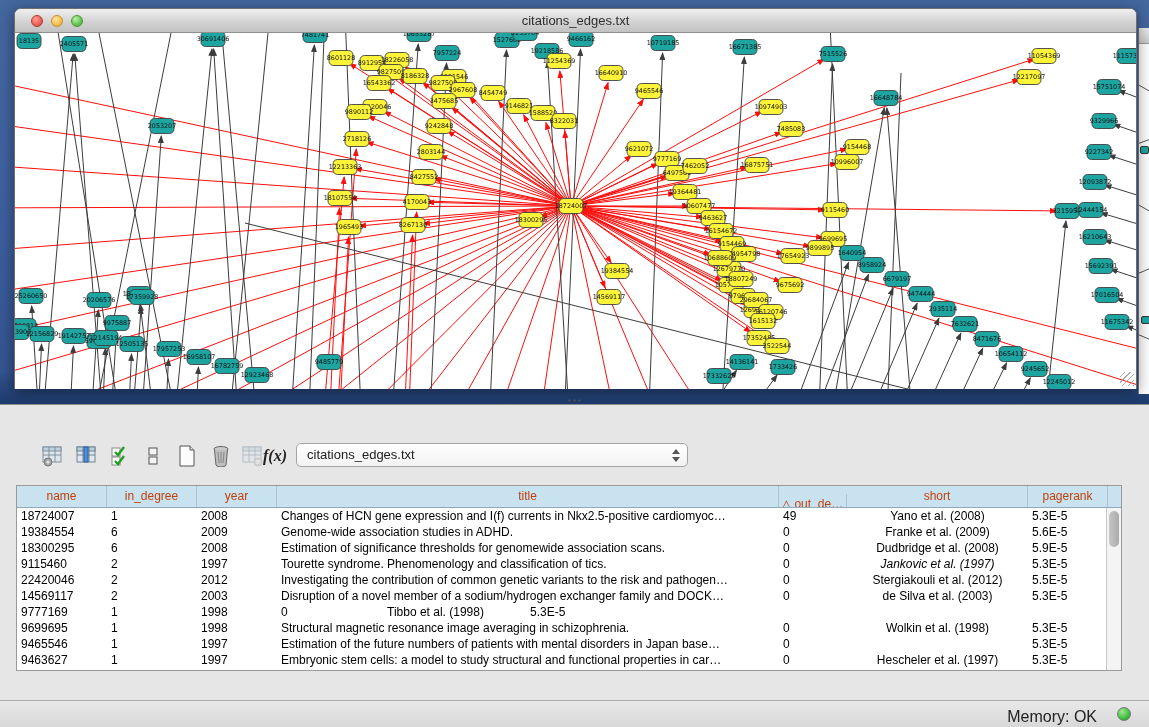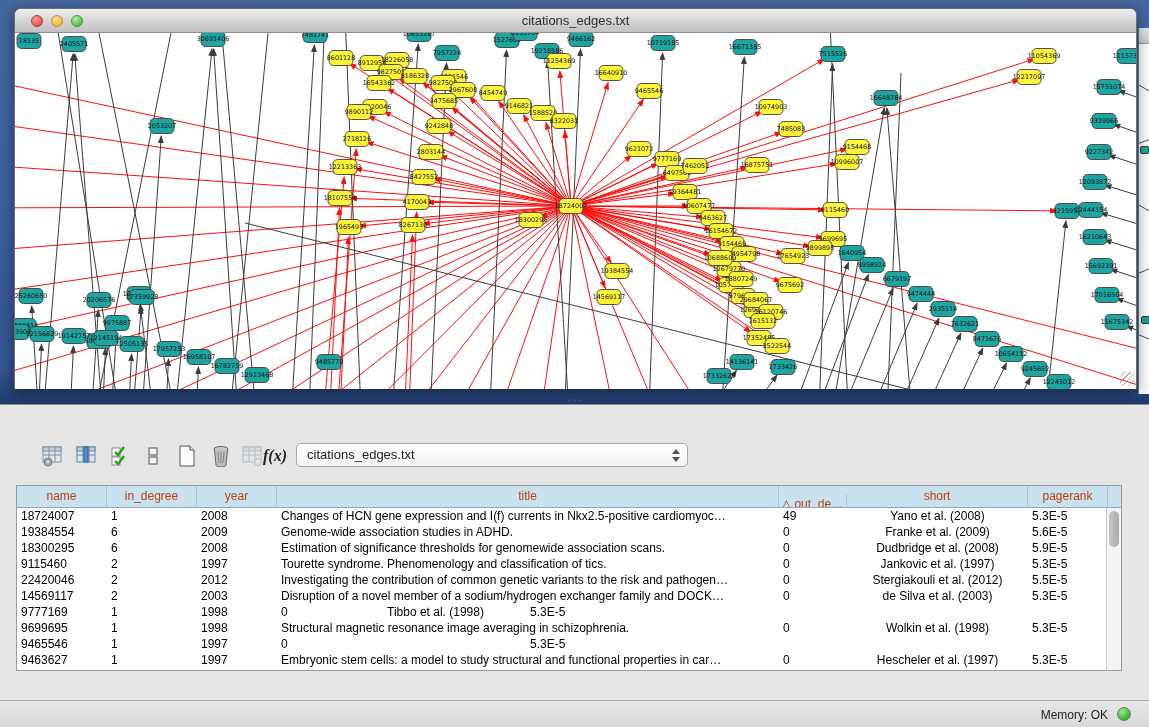--- a/index.html
+++ b/index.html
@@ -82,21 +82,21 @@
   .seg { display:inline-flex; border:1px solid #9a9a9a; border-radius:5px; overflow:hidden;
     background:#f5f5f5; box-shadow:0 1px 0 rgba(255,255,255,.7); }
   .seg button { border:none; background:transparent; font-family:inherit;
     font-size:12.5px; color:#222; padding:3px 16px; border-right:1px solid #b5b5b5; }
   .seg button:last-child { border-right:none; }
   .seg button.active { background:linear-gradient(#7b7b7b,#6a6a6a); color:#f4f4f4; }
 
   
   .status-bar { position:absolute; left:0; top:700px; width:1149px; height:27px;
     background:linear-gradient(#e8e8e8,#d8d8d8); border-top:1px solid #ababab; }
-  .mem { position:absolute; right:41px; top:7px; font-size:12px; color:#222; }
+  .mem { position:absolute; right:52px; top:7px; font-size:16px; color:#222; }
   .mem-dot { position:absolute; right:18px; top:6px; width:14px; height:14px; border-radius:50%;
     background:radial-gradient(circle at 35% 30%,#9fe78f,var(--memory-green,#3fbf3f) 60%,#2b8b2b);
     border:1px solid #777; }
   .divider-grip { position:absolute; left:567px; top:398px; width:14px; height:5px; opacity:.6;
     background:radial-gradient(circle,#555 1px,transparent 1.5px) left center/5px 5px repeat-x; }
 </style>
 </head>
 <body>
 
 <div id="stage">
@@ -909,21 +909,21 @@
             <div class="td" style="width: 68px;">0</div>
             <div class="td center" style="width: 181px;">Dudbridge et al. (2008)</div>
             <div class="td" style="width: 80px;">5.9E-5</div>
           </div>
           <div class="trow">
             <div class="td" style="width: 90px;">9115460</div>
             <div class="td" style="width: 90px;">2</div>
             <div class="td" style="width: 80px;">1997</div>
             <div class="td" style="width: 502px;">Tourette syndrome. Phenomenology and classification of tics.</div>
             <div class="td" style="width: 68px;">0</div>
-            <div class="td center" style="width: 181px;">Jankovic et al. (1997)</div>
+            <div class="td center" style="width: 181px; font-style: italic;">Jankovic et al. (1997)</div>
             <div class="td" style="width: 80px;">5.3E-5</div>
           </div>
           <div class="trow">
             <div class="td" style="width: 90px;">22420046</div>
             <div class="td" style="width: 90px;">2</div>
             <div class="td" style="width: 80px;">2012</div>
             <div class="td" style="width: 502px;">Investigating the contribution of common genetic variants to the risk and pathogen…</div>
             <div class="td" style="width: 68px;">0</div>
             <div class="td center" style="width: 181px;">Stergiakouli et al. (2012)</div>
             <div class="td" style="width: 80px;">5.5E-5</div>
@@ -951,20 +951,21 @@
             <div class="td" style="width: 80px;">1998</div>
             <div class="td" style="width: 502px;">Structural magnetic resonance image averaging in schizophrenia.</div>
             <div class="td" style="width: 68px;">0</div>
             <div class="td center" style="width: 181px;">Wolkin et al. (1998)</div>
             <div class="td" style="width: 80px;">5.3E-5</div>
           </div>
           <div class="trow">
             <div class="td" style="width: 90px;">9465546</div>
             <div class="td" style="width: 90px;">1</div>
             <div class="td" style="width: 80px;">1997</div>
+            <div class="td" style="width: 502px;">Estimation of the future numbers of patients with mental disorders in Japan base…</div>
             <div class="td" style="width: 68px;">0</div>
             <div class="td center" style="width: 181px; margin-top: 24px;">Nakamura et al. (1997)</div>
             <div class="td" style="width: 80px;">5.3E-5</div>
           </div>
           <div class="trow">
             <div class="td" style="width: 90px;">9463627</div>
             <div class="td" style="width: 90px;">1</div>
             <div class="td" style="width: 80px;">1997</div>
             <div class="td" style="width: 502px;">Embryonic stem cells: a model to study structural and functional properties in car…</div>
             <div class="td" style="width: 68px;">0</div>

